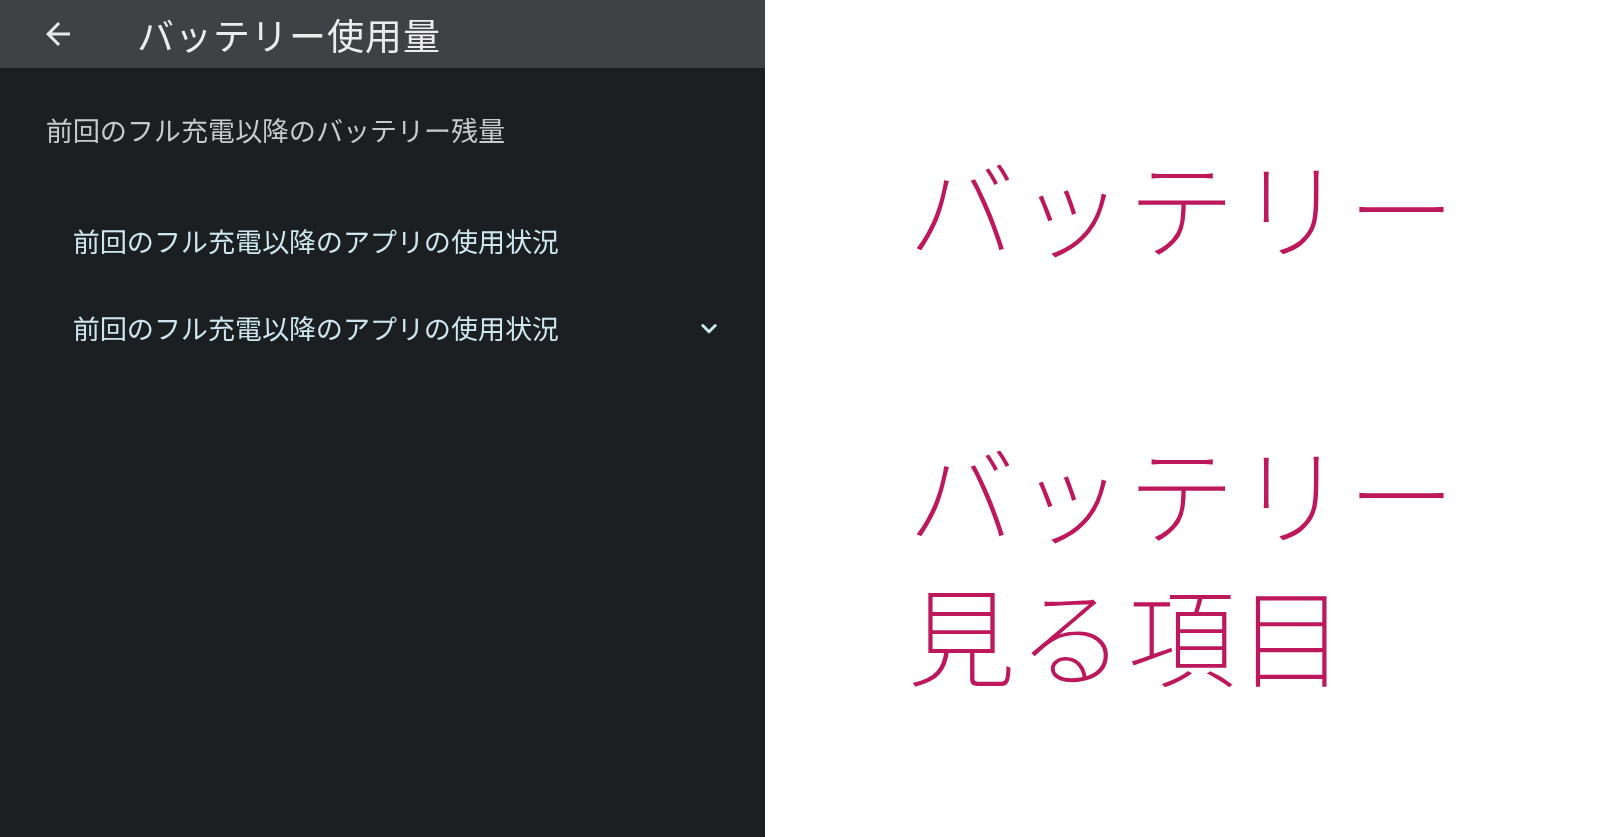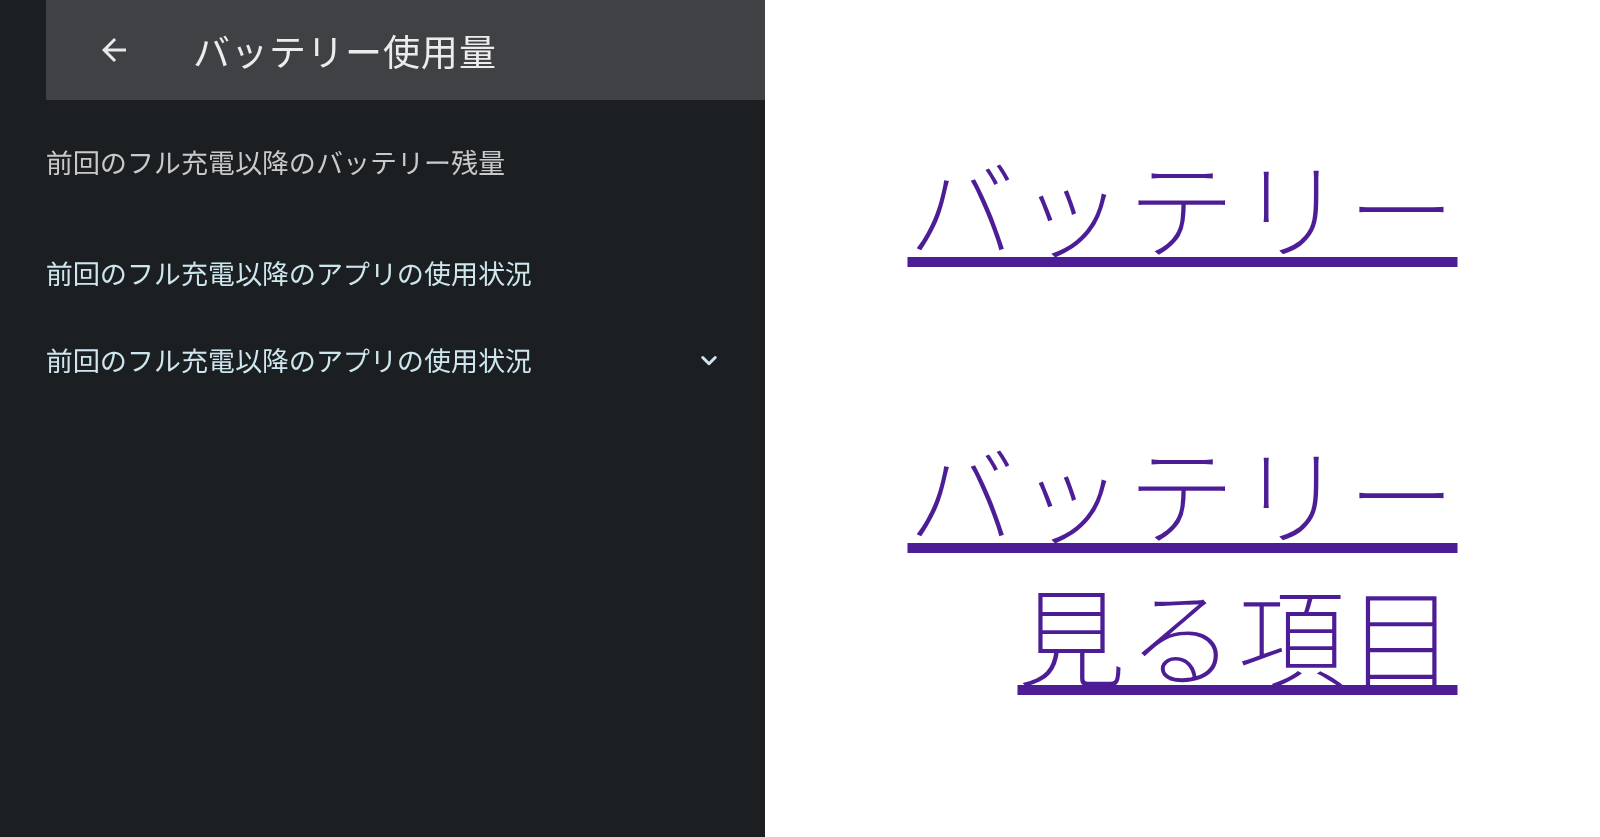--- a/index.html
+++ b/index.html
@@ -13,27 +13,26 @@
     }
     .left-panel {
       width: 765px;
       height: 837px;
       background: #1c1f22;
       display: flex;
       flex-direction: column;
       flex-shrink: 0;
     }
     .app-header {
-      height: 100px;
+      height: 68px;
       background: #3f4144;
       display: flex;
       align-items: center;
-      padding-left: 49px;
+      padding-left: 39px;
       gap: 60px;
-      margin-left: 46px;
     }
     .back-arrow {
       width: 38px;
       height: 38px;
       display: flex;
       align-items: center;
       justify-content: center;
       cursor: pointer;
     }
     .back-arrow svg { display: block; }
@@ -92,44 +91,44 @@
       display: flex;
       align-items: center;
       justify-content: space-between;
       padding: 24px 0;
       cursor: pointer;
     }
     .list-item-label {
       color: #cee6ee;
       font-size: 27px;
       font-weight: 400;
+      margin-left: 27px;
     }
     .chevron {
       width: 30px;
       height: 30px;
       display: flex;
       align-items: center;
       justify-content: center;
     }
     .right-panel {
       flex: 1;
       background: #ffffff;
       display: flex;
       align-items: center;
       justify-content: center;
     }
     .big-text {
-      text-align: right;
-      color: #4c1d95;
+      text-align: left;
+      color: #be185d;
       font-size: 108px;
       line-height: 1.32;
       font-weight: 200;
       font-family: "Yu Gothic Light","Hiragino Sans","Noto Sans JP",sans-serif;
       letter-spacing: 2px;
-      text-decoration: underline;
     }
   </style>
 </head>
 <body>
 
 <div class="left-panel">
   <div class="app-header">
     <div class="back-arrow">
       <svg width="36" height="36" viewBox="0 0 24 24">
         <path d="M20 11H7.83l5.59-5.59L12 4l-8 8 8 8 1.41-1.41L7.83 13H20v-2z" fill="#e9e9e9"></path>

